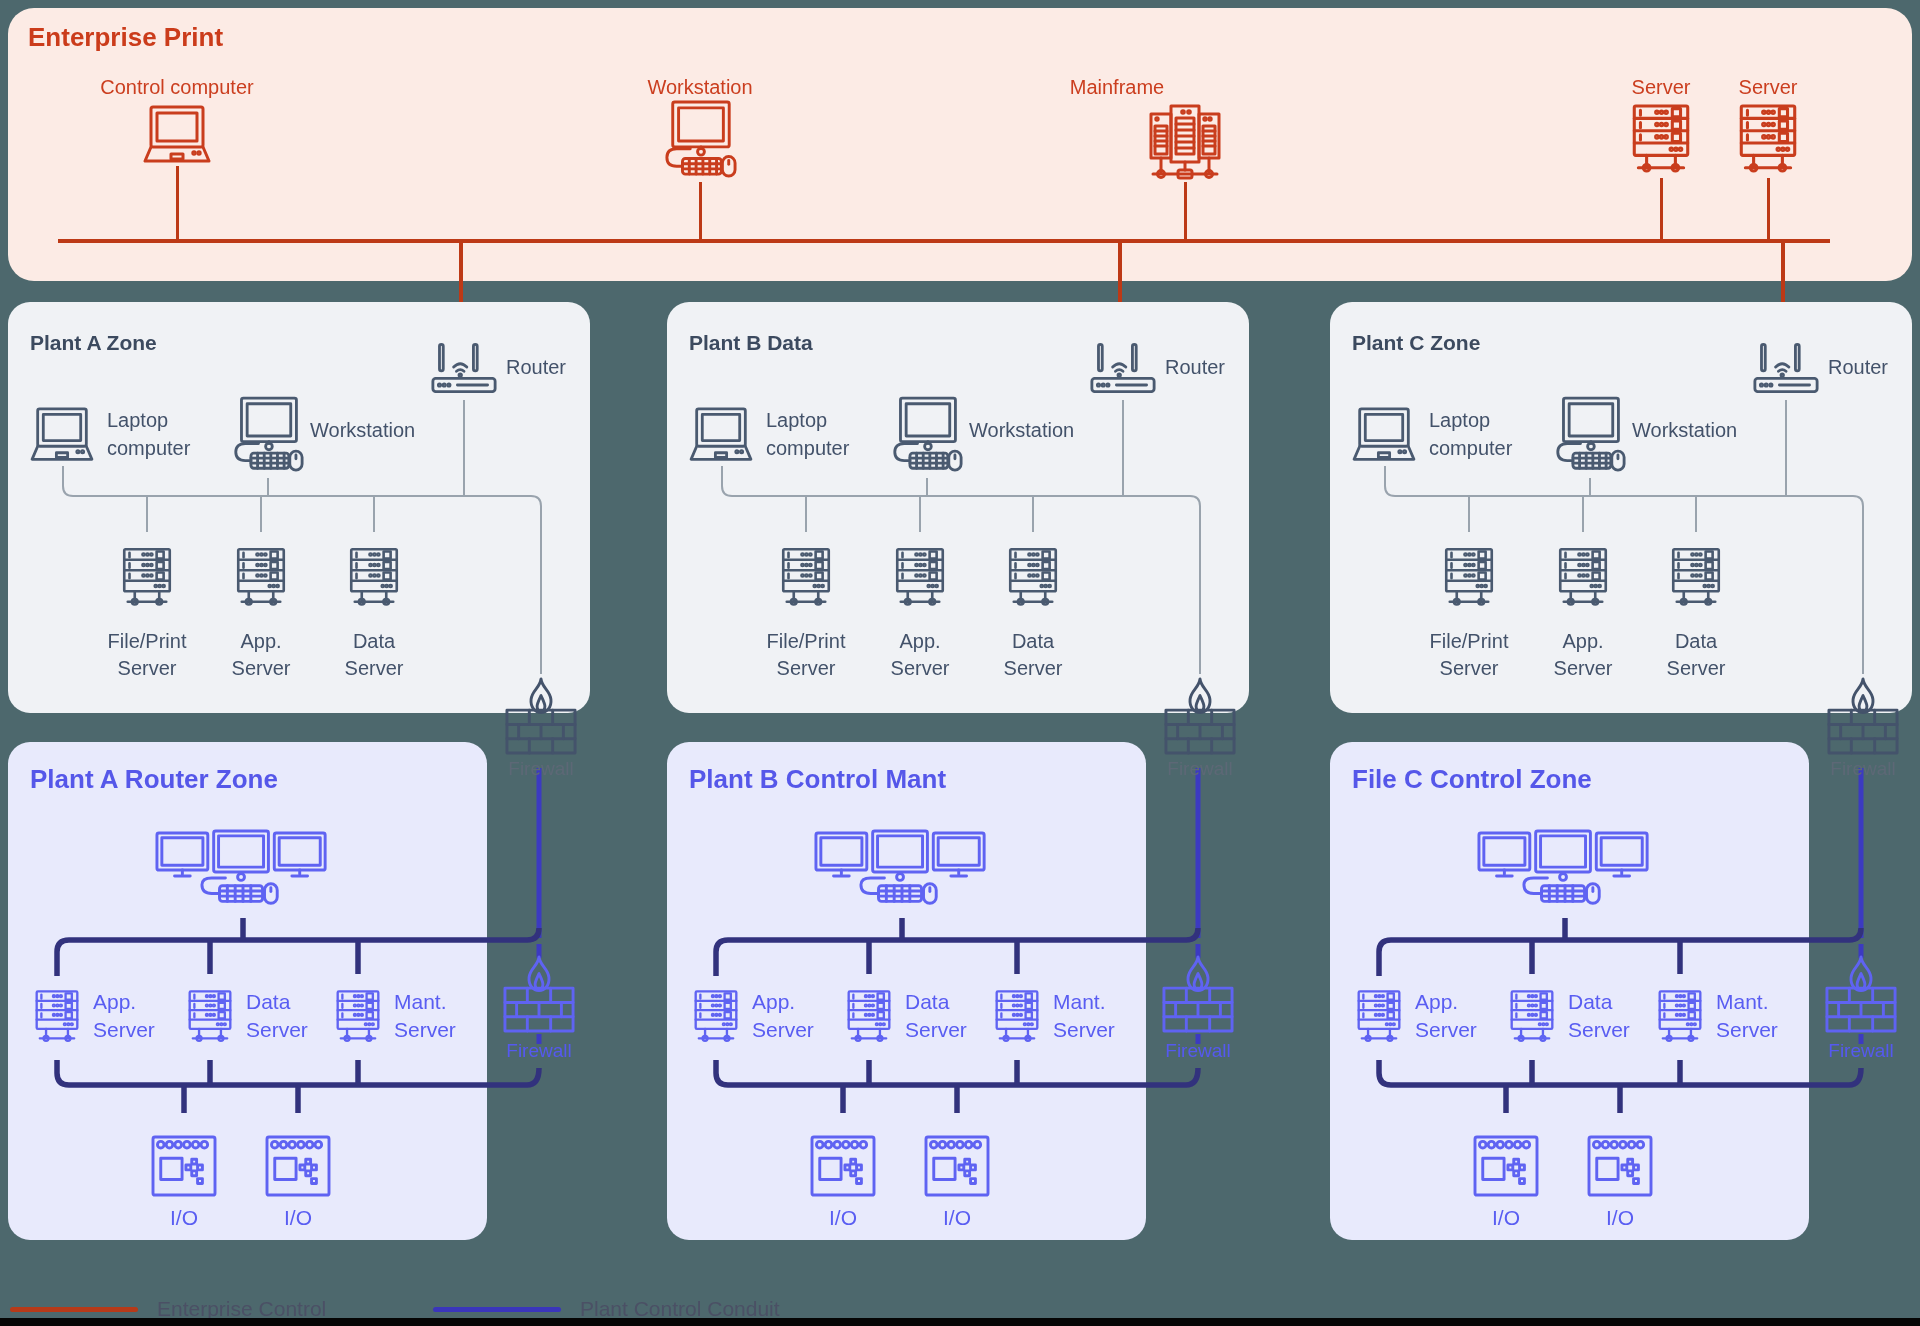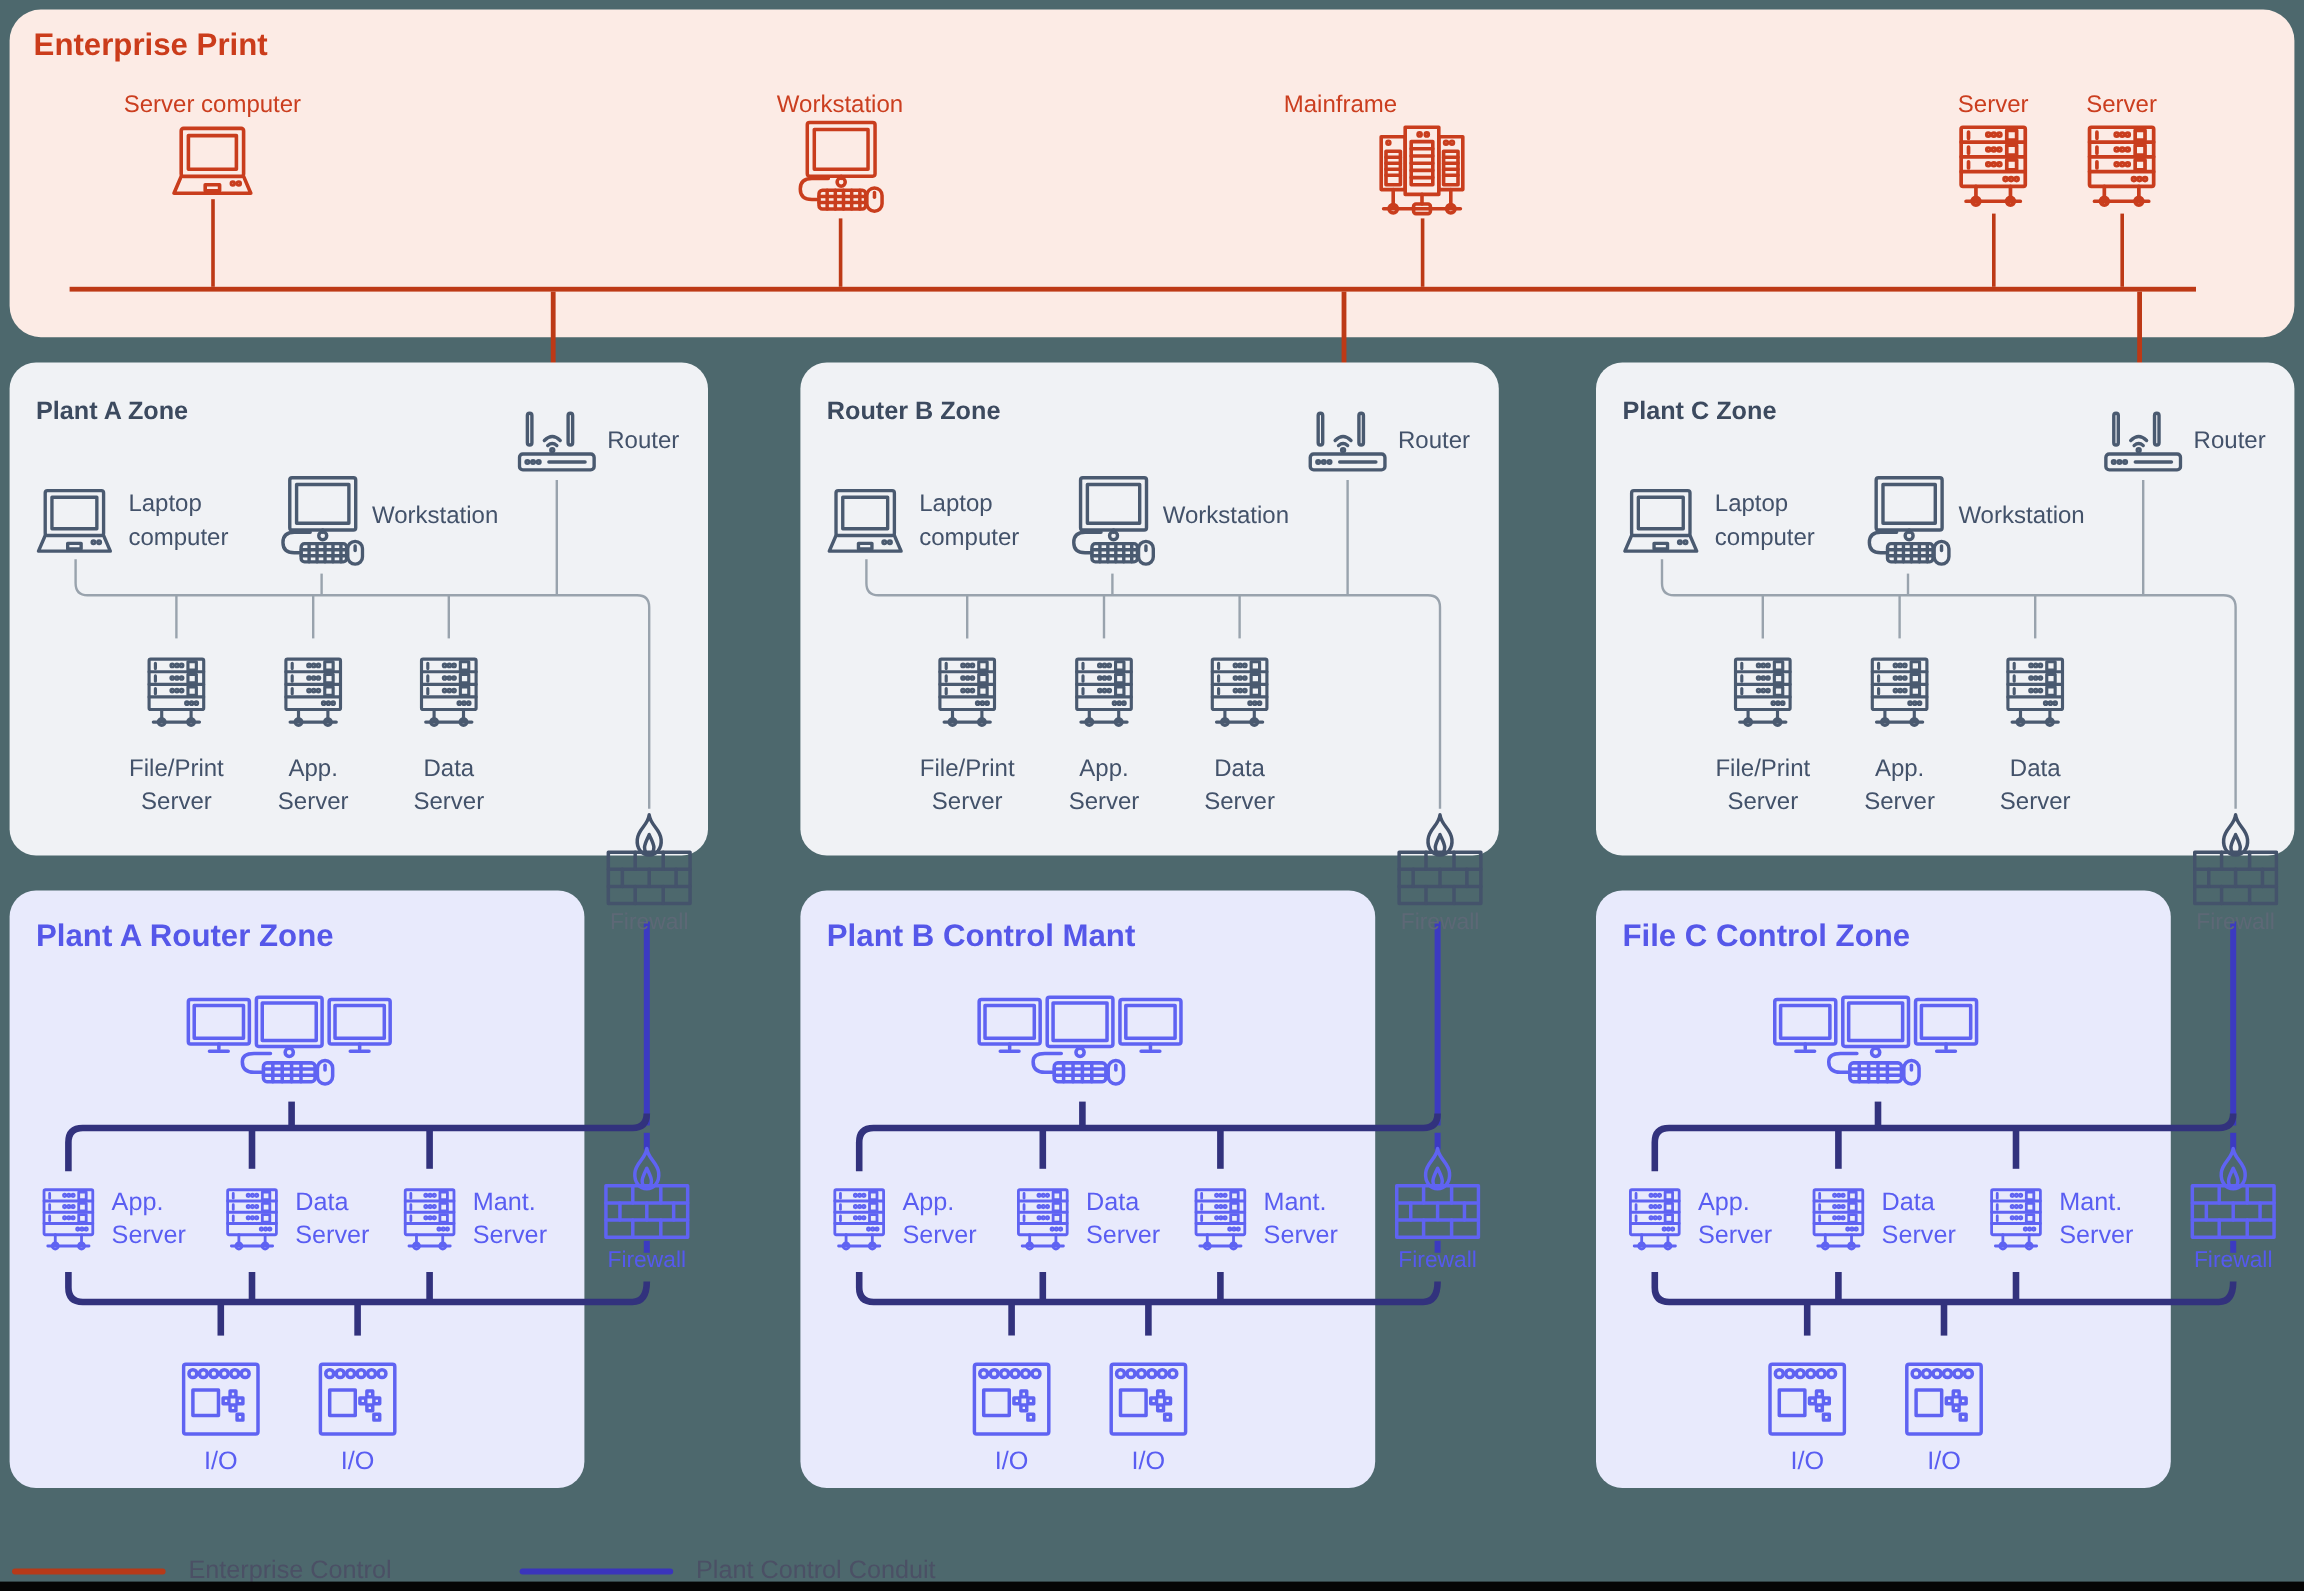--- a/index.html
+++ b/index.html
@@ -154,21 +154,21 @@
         <rect x="36" y="31" width="5" height="5"></rect>
   <rect x="48" y="45" width="5" height="5"></rect>
 </symbol>
 </defs>
 </svg>
 
 <div class="abs ecard"></div>
 <div class="abs etitle">Enterprise Print</div>
 <div class="abs bus"></div>
 
-<div class="abs elbl cx" style="left:177px">Server computer</div>
+<div class="abs elbl cx" style="left:177px">Control computer</div>
 <svg class="ic red abs" style="left:139px;top:104px" width="76" height="62">
     <use href="#i-laptop"></use>
   </svg>
 <div class="abs estub" style="left:176px;top:166px;height:73px"></div>
 
 <div class="abs elbl cx" style="left:700px">Workstation</div>
 <svg class="ic red abs" style="left:663px;top:100px" width="74" height="82">
     <use href="#i-workstation"></use>
   </svg>
 <div class="abs estub" style="left:699px;top:182px;height:57px"></div>
@@ -310,21 +310,21 @@
       <path d="M243 918 V940"></path>
         <path d="M210 940 V974"></path>
         <path d="M358 940 V974"></path>
       <path d="M57 1060 V1073 Q57 1085 69 1085 H527 Q539 1085 539 1068"></path>
       <path d="M210 1060 V1085"></path>
         <path d="M358 1060 V1085"></path>
       <path d="M184 1085 V1113"></path>
         <path d="M298 1085 V1113"></path>
     </g>
   </svg>
-  <div class="abs ptitle">Router B Zone</div>
+  <div class="abs ptitle">Plant B Data</div>
   <svg class="ic slate abs" style="left:431px;top:342px" width="66" height="52">
       <use href="#i-router"></use>
     </svg>
   <div class="abs plbl" style="left:506px;top:356px">Router</div>
   <svg class="ic slate abs" style="left:26px;top:406px" width="72" height="58">
       <use href="#i-laptop"></use>
     </svg>
   <div class="abs plbl" style="left:107px;top:409px">Laptop</div>
   <div class="abs plbl" style="left:107px;top:437px">computer</div>
   <svg class="ic slate abs" style="left:232px;top:396px" width="72" height="80">

